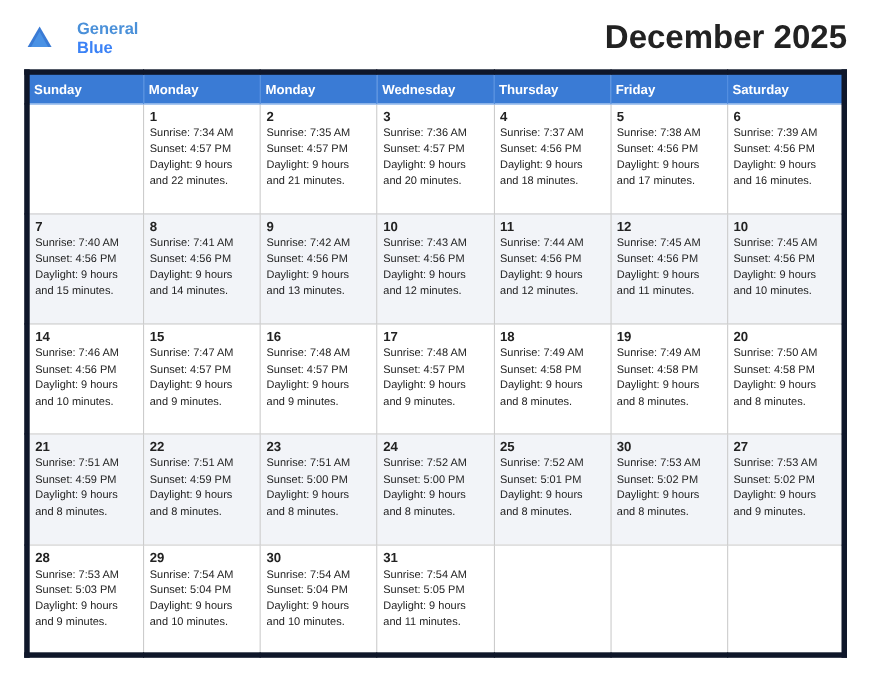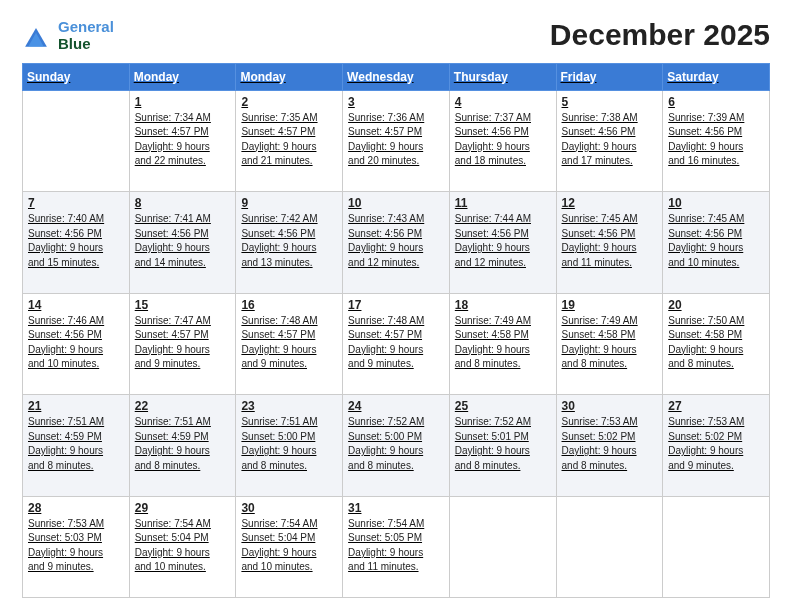--- a/index.html
+++ b/index.html
@@ -18,22 +18,22 @@
       flex-direction: column;
     }
     .header {
       display: flex;
       justify-content: space-between;
       align-items: flex-start;
       margin-bottom: 10px;
     }
     .logo {
       display: flex;
-      align-items: flex-end;
-      gap: 8px;
+      align-items: center;
+      gap: 20px;
     }
     .logo-text {
       font-size: 15px;
       font-weight: bold;
       color: #1a1a2e;
       line-height: 1.15;
     }
     .logo-text span {
       color: #4a90d9;
     }
@@ -51,25 +51,24 @@
       line-height: 1.1;
       margin-left: 12px;
     }
     .location-title {
       font-size: 14px;
       color: #444;
       margin-top: 2px;
     }
     .calendar {
       flex: 1;
-      border: 1px solid #0f172a;
+      border: 5px solid #0f172a;
       border-collapse: collapse;
       width: 100%;
       table-layout: fixed;
-      text-decoration: underline;
     }
     .calendar th {
       background-color: #3a7bd5;
       color: #fff;
       font-size: 12px;
       font-weight: bold;
       padding: 6px 4px;
       text-align: left;
       border: 1px solid #5590e0;
     }
@@ -107,21 +106,21 @@
 
 <div class="page">
   <div class="header">
     <div class="logo">
       <svg class="logo-icon" viewBox="0 0 36 36">
         <polygon points="18,4 32,28 4,28" fill="#3a7bd5"></polygon>
         <polygon points="18,10 28,28 8,28" fill="#5aaaf5" opacity="0.5"></polygon>
       </svg>
       <div class="logo-text">
         <div><span>General</span></div>
-        <div><span style="color:#14532d">Blue</span></div>
+        <div><span style="color:#3b82f6">Blue</span></div>
       </div>
     </div>
     <div class="title-block">
       <div class="month-title">December 2025</div>
     </div>
   </div>
 
   <table class="calendar">
     <thead>
       <tr>

